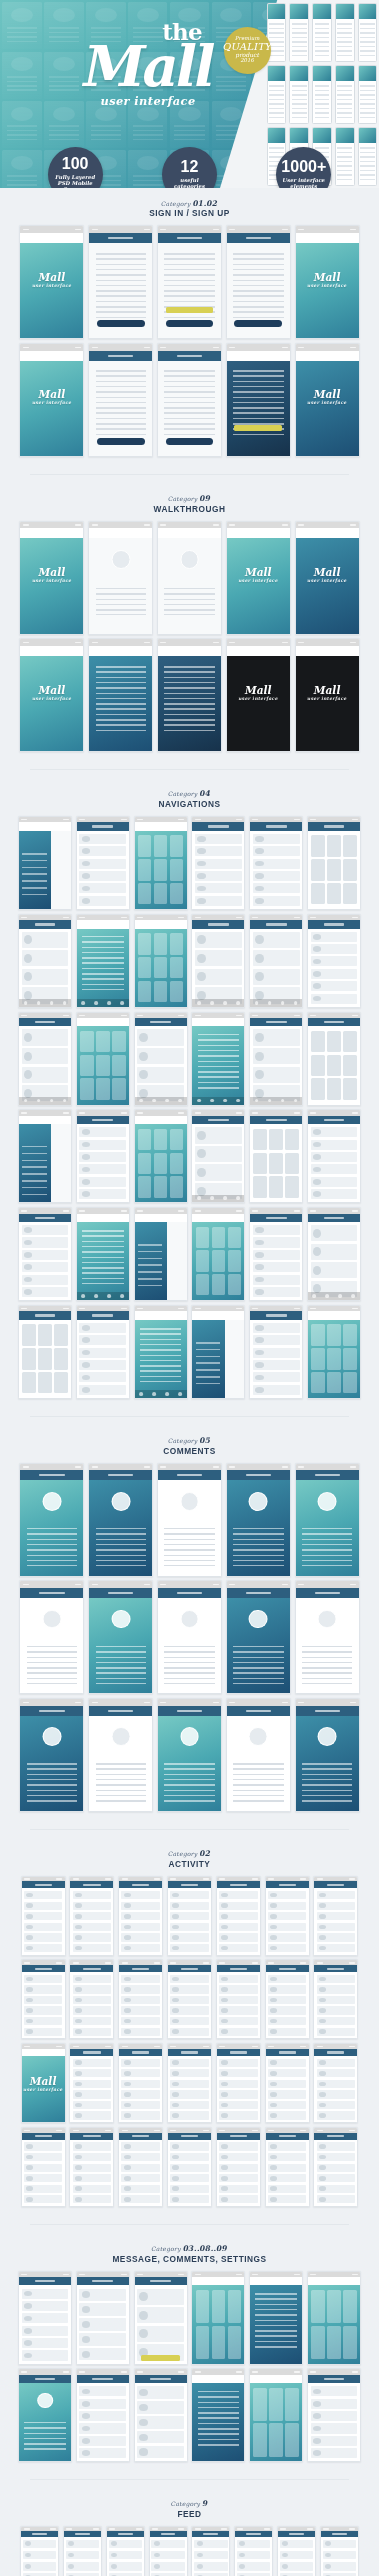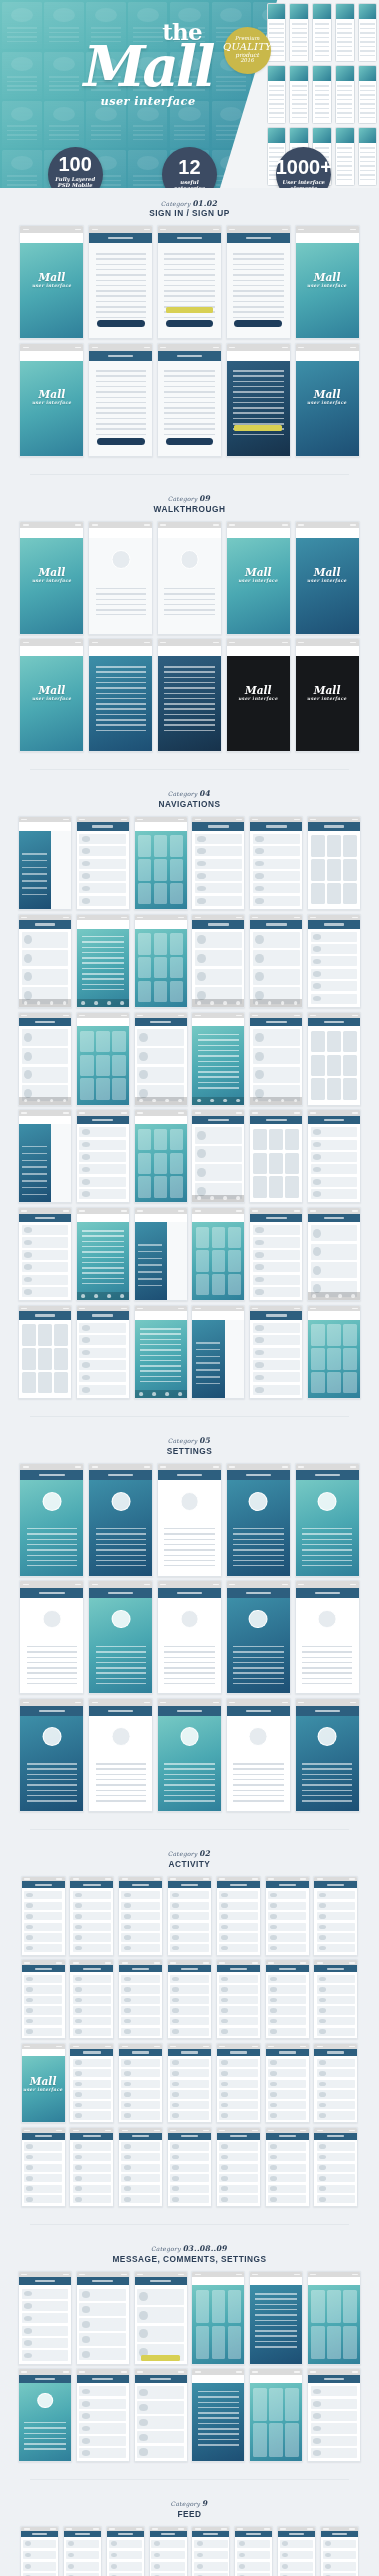--- a/index.html
+++ b/index.html
@@ -163,21 +163,21 @@
     display: flex;
     flex-direction: column;
     align-items: center;
     justify-content: center;
     text-align: center;
     box-shadow: 0 1.5px 3.8px rgba(0,0,0,.18);
   }
   .stat .num {
     font-family: "Liberation Sans", sans-serif;
     font-weight: bold;
-    font-size: 20px;
+    font-size: 16px;
     line-height: 1;
   }
   .stat .cap {
     font-family: "DejaVu Serif", serif;
     font-style: italic;
     font-weight: bold;
     font-size: 5.3px;
     line-height: 1.15;
     margin-top: 1.5px;
     padding: 0 3px;
@@ -1393,21 +1393,21 @@
                 <i></i>
               </div>
             </div>
           </div>
         </div>
       </div>
       <div class="divider"></div>
       <div class="section">
         <div class="sec-head">
           <div class="sec-kicker"><span>Category</span> <span class="n">05</span></div>
-          <div class="sec-title">SETTINGS</div>
+          <div class="sec-title">COMMENTS</div>
         </div>
         <div class="grid g5">
           <div class="pm r5">
             <div class="statusbar">
               <s></s>
               <s></s>
             </div>
             <div class="navbar">
               <u></u>
             </div>

